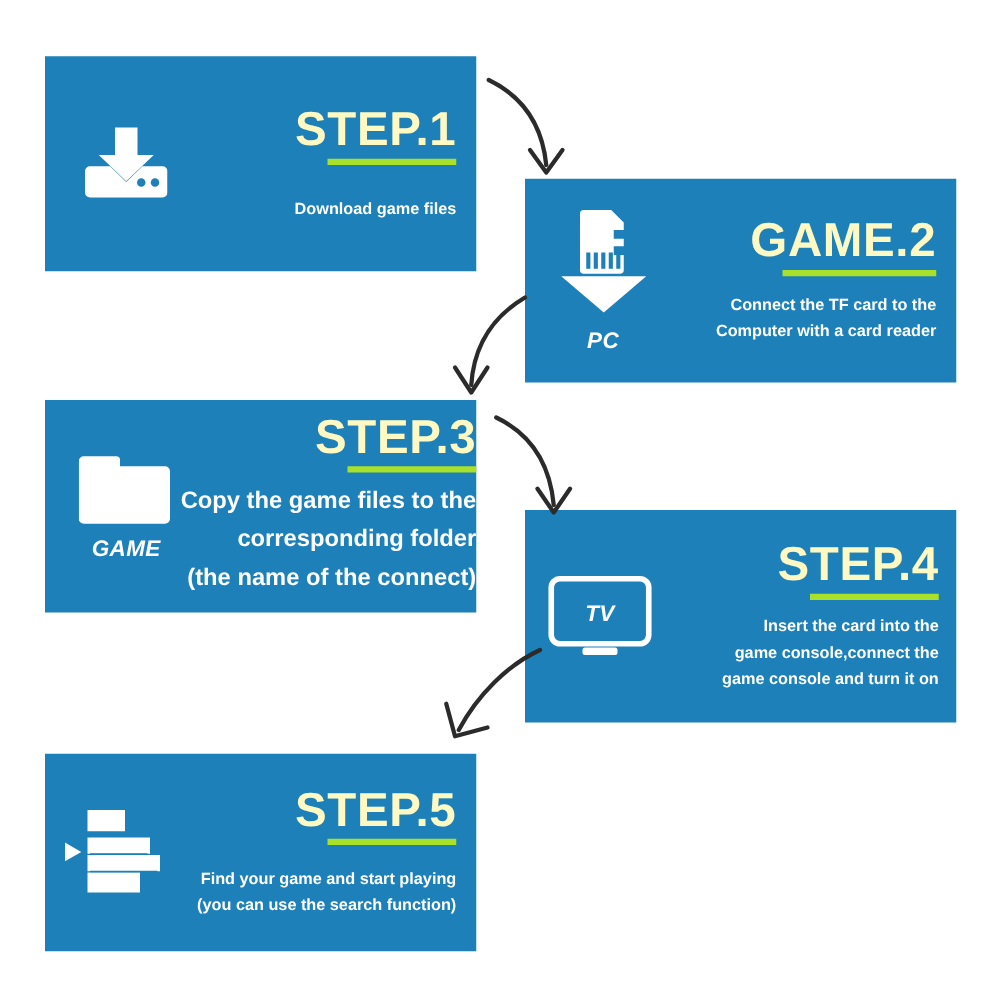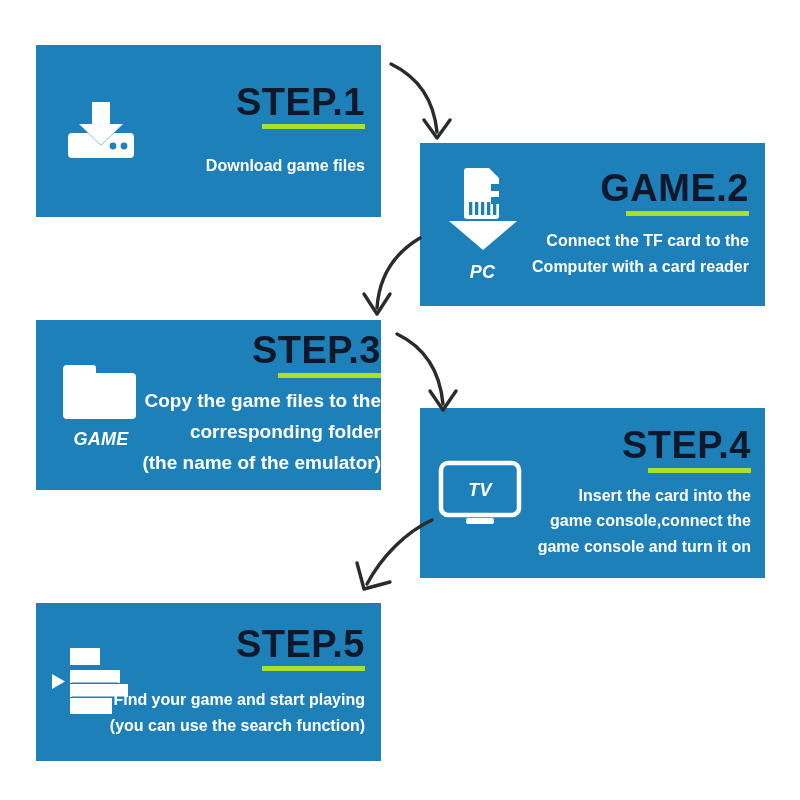--- a/index.html
+++ b/index.html
@@ -43,40 +43,40 @@
     top: 0;
     height: 100%;
     display: flex;
     flex-direction: column;
     justify-content: center;
     align-items: flex-end;
     text-align: right;
   }
 
   .step-title {
-    color: #0f172a;
+    color: #fef9c3;
     font-size: 38px;
     font-weight: bold;
     letter-spacing: 0.5px;
     line-height: 1.02;
     position: relative;
     display: inline-block;
     padding-bottom: 2px;
   }
   .title-underline {
     display: block;
     height: 5px;
     background: #a8e02a;
     margin-top: 3px;
     margin-left: 26px;
   }
 
   .desc {
     color: #ffffff;
-    font-size: 16px;
+    font-size: 13px;
     font-weight: bold;
     line-height: 1.62;
     text-align: right;
     margin-top: 8px;
   }
   .desc .hl {
     color: #ffffff;
   }
   .desc-line {
     white-space: nowrap;
@@ -205,21 +205,21 @@
         <span class="title-underline"></span>
       </div>
       <div class="desc">
         <div class="desc-line">
           <span>Copy the game files to the</span>
         </div>
         <div class="desc-line">
           <span class="hl">corresponding</span><span> folder</span>
         </div>
         <div class="desc-line">
-          <span class="hl">(the name of the emulator)</span>
+          <span class="hl">(the name of the connect)</span>
         </div>
       </div>
     </div>
   </div>
 
   <div class="panel" id="panel-4">
     <div class="icon-wrap">
       <svg class="ico" width="84" height="66" viewBox="0 0 84 66">
         <rect x="3" y="3" width="78" height="52" rx="7" ry="7" fill="none" stroke="#ffffff" stroke-width="4.5"></rect>
         <rect x="28" y="58" width="28" height="6" rx="2" ry="2" fill="#ffffff"></rect>

